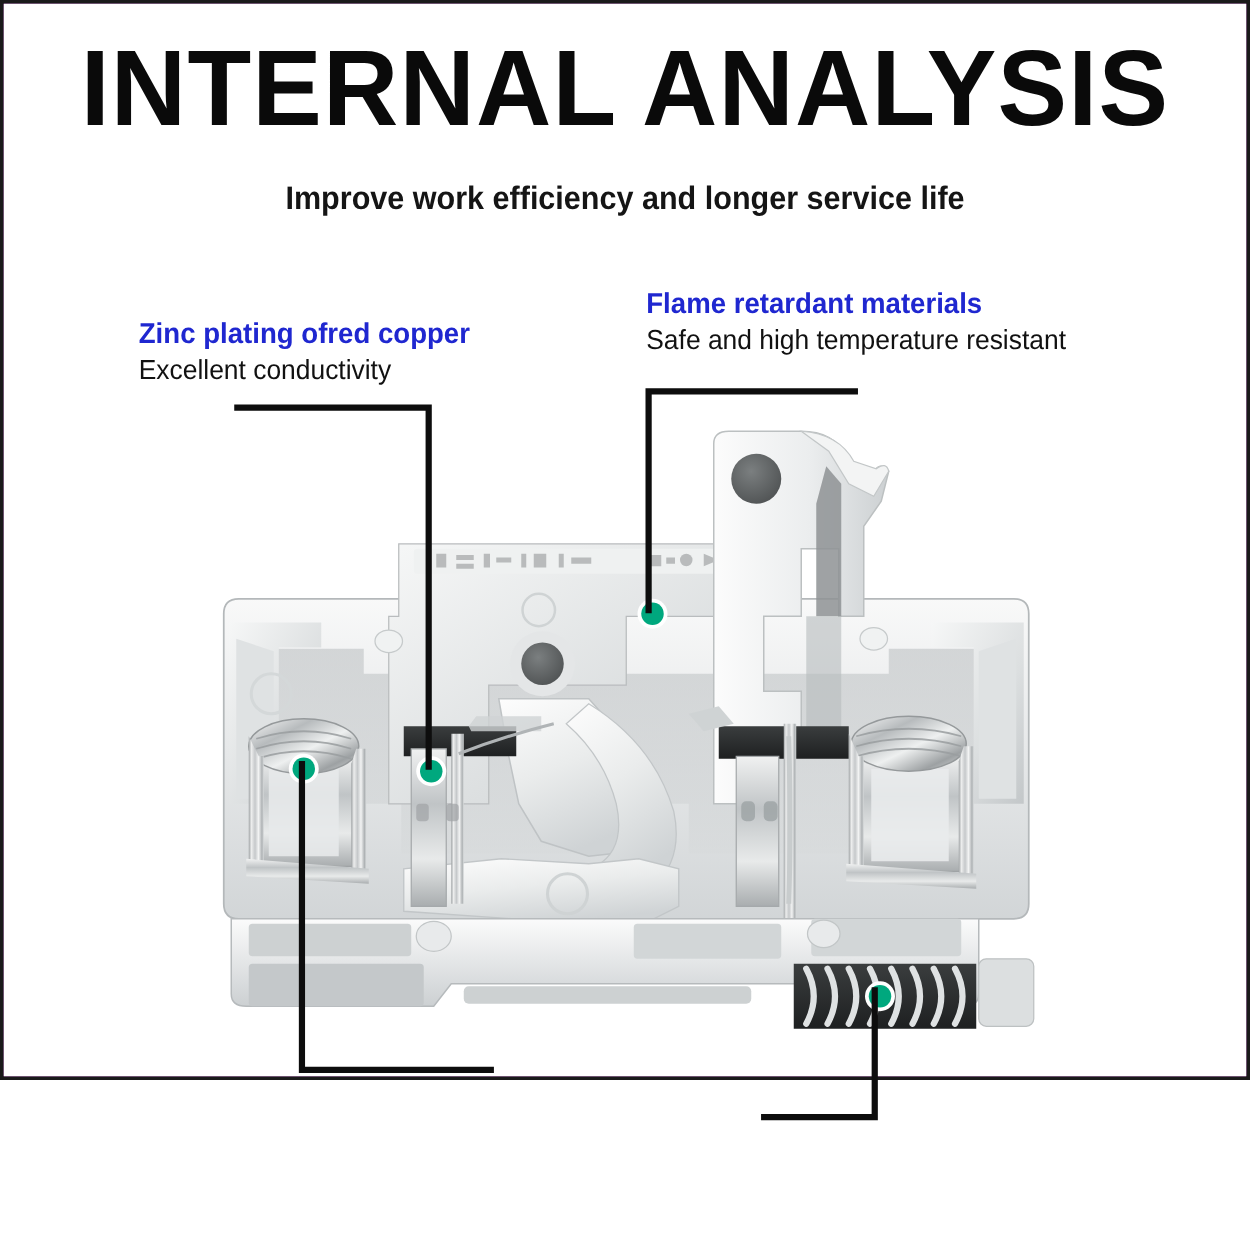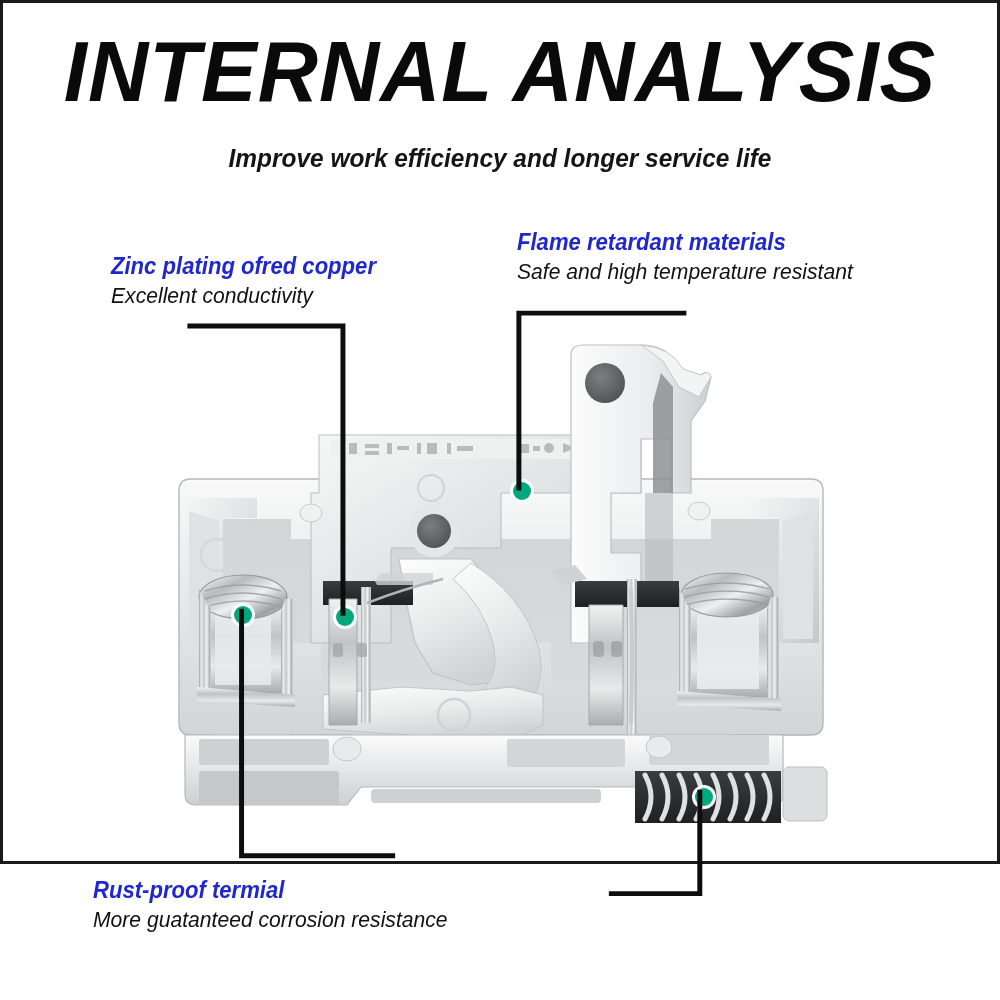--- a/index.html
+++ b/index.html
@@ -11,21 +11,20 @@
     overflow:hidden;
   }
   #page {
     position:relative;
     width:1000px; height:864px;
     background:#a21caf;
     border-top:3px solid #1a1a1a;
     border-right:3px solid #1a1a1a;
     border-bottom:3px solid #1a1a1a;
     border-left:3px solid #1a1a1a;
-    font-style:italic;
   }
   #inner { position:absolute; inset:0; background:#fff; }
 
   
   .title {
     position:absolute; top:24px; left:0; width:994px;
     text-align:center;
     font-family:"Liberation Sans", sans-serif;
     font-weight:700;
     font-size:86px;
@@ -91,24 +90,20 @@
     <div class="callout" id="callout-flame">
       <div class="head">Flame retardant materials</div>
       <div class="sub">Safe and high temperature resistant</div>
     </div>
 
     <div class="callout" id="callout-zinc">
       <div class="head">Zinc plating ofred copper</div>
       <div class="sub">Excellent conductivity</div>
     </div>
 
-    <div class="callout" id="callout-rust">
-      <div class="head">Rust-proof termial</div>
-      <div class="sub">More guatanteed corrosion resistance</div>
-    </div>
 
 
     <div id="product">
       <svg viewBox="0 0 666 510" xmlns="http://www.w3.org/2000/svg">
         <defs>
           <linearGradient id="gHousing" x1="0" y1="0" x2="0" y2="1">
             <stop offset="0%" stop-color="#fbfbfb"></stop>
             <stop offset="45%" stop-color="#e6e8e9"></stop>
             <stop offset="100%" stop-color="#ccd0d2"></stop>
           </linearGradient>

